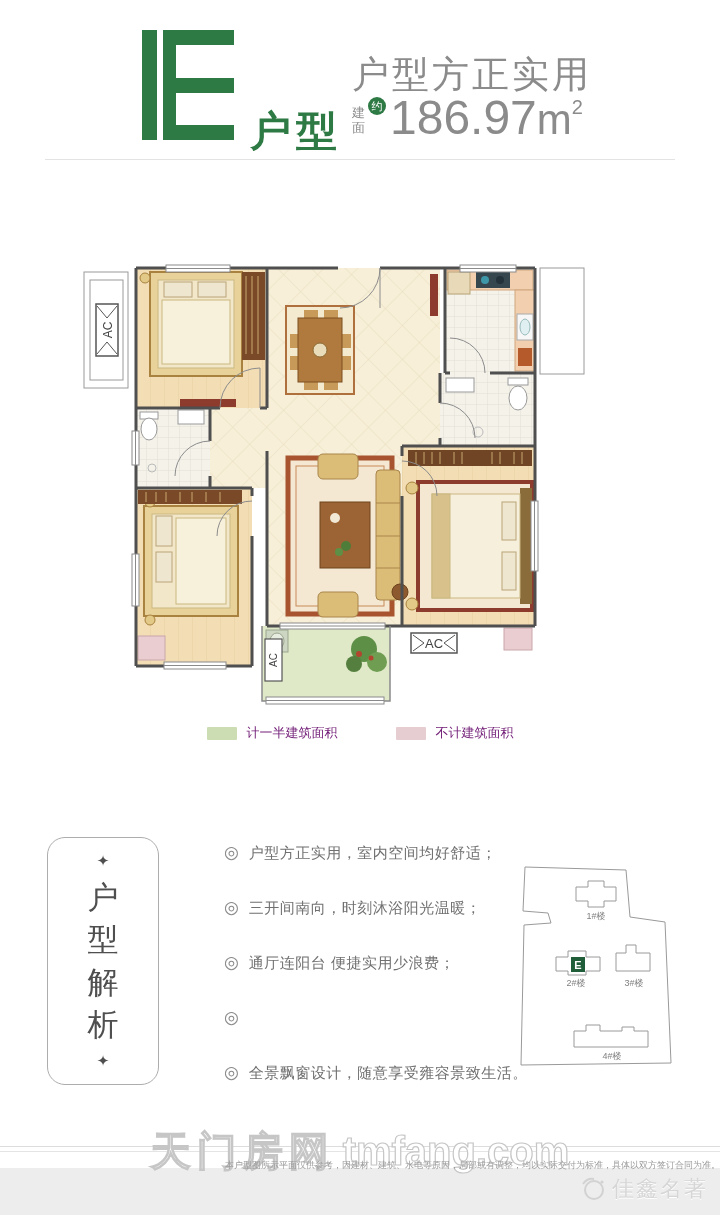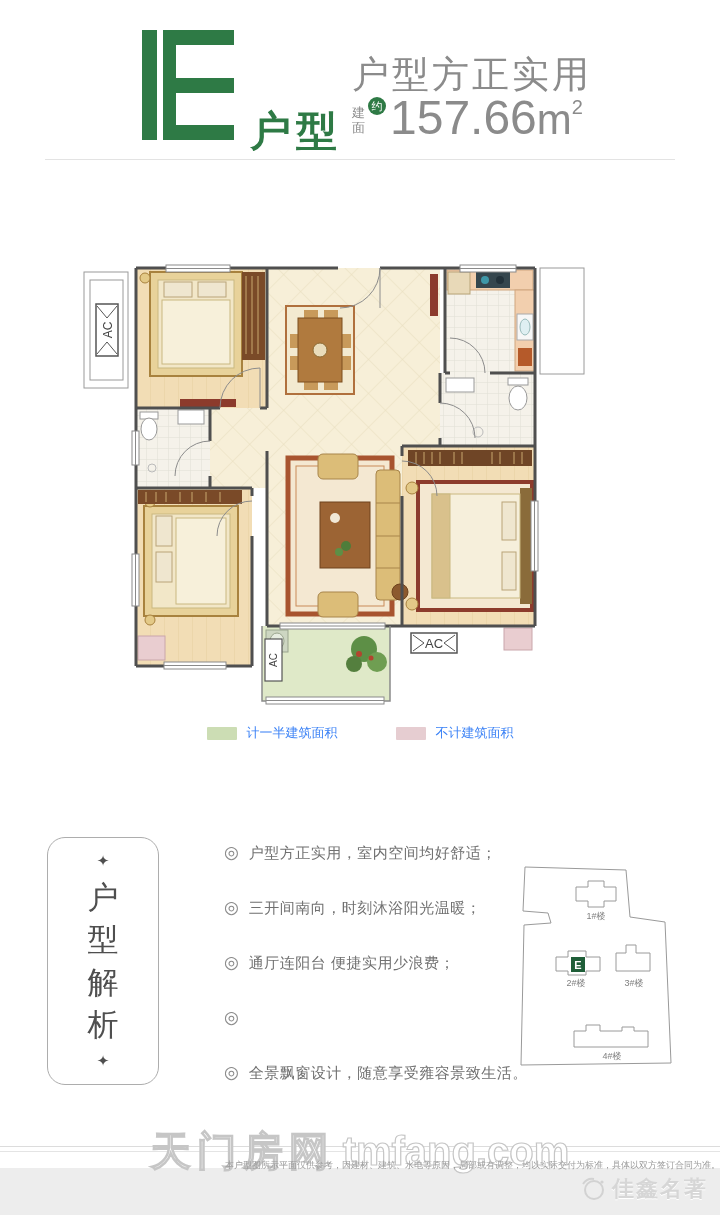--- a/index.html
+++ b/index.html
@@ -20,21 +20,21 @@
   .area-prefix{display:flex;flex-direction:column;font-size:13px;line-height:1.2;color:#8b8b8b;margin-bottom:6px;}
   .approx-badge{width:18px;height:18px;border-radius:50%;background:var(--green);color:#fff;
      font-size:11px;display:flex;align-items:center;justify-content:center;margin:0 4px 27px 3px;}
   .area-value{font-size:48px;color:#8b8b8b;line-height:1;display:flex;align-items:baseline;}
   .area-value .unit{font-size:42px;}
   .area-value sup{font-size:20px;position:relative;top:-20px;}
   .divider{left:45px;top:159px;width:630px;height:1px;background:#e3e3e3;}
 
   
   .legend{left:0;top:724px;width:720px;display:flex;justify-content:center;gap:58px;}
-  .legend-item{display:flex;align-items:center;gap:10px;font-size:13px;color:#3b82f6;}
+  .legend-item{display:flex;align-items:center;gap:10px;font-size:13px;color:#701a75;}
   .swatch{width:30px;height:13px;border-radius:1px;}
 
   
   .panel{left:47px;top:837px;width:112px;height:248px;border:1px solid #adadad;border-radius:18px;
      display:flex;flex-direction:column;align-items:center;justify-content:space-between;
      padding:14px 0;box-sizing:border-box;}
   .panel .diamond{font-size:15px;color:#4f4f4f;}
   .panel .vchar{font-size:31px;color:#4f4f4f;line-height:1;}
   .bullets{left:224px;top:844px;list-style:none;margin:0;padding:0;}
   .bullets li{display:flex;align-items:flex-start;gap:10px;margin-bottom:38px;}
@@ -44,21 +44,21 @@
   
   .hair1{left:0;top:1146px;width:720px;height:1px;background:#dcdcdc;}
   .hair2{left:0;top:1151px;width:720px;height:1px;background:#e4e4e4;}
   .gray-strip{left:0;top:1168px;width:720px;height:47px;background:#ededed;}
   .watermark{left:50%;top:1124px;transform:translateX(-50%);white-space:nowrap;z-index:2;
      display:flex;align-items:baseline;gap:8px;color:#fff;-webkit-text-stroke:1.2px #c6c6c6;}
   .watermark .cn{font-size:40px;font-weight:700;letter-spacing:6px;}
   .watermark .en{font-size:40px;font-weight:700;}
   .disclaimer{left:0;top:1159px;width:720px;text-align:right;font-size:9px;color:#9b9b9b;z-index:3;}
   .brand{right:12px;top:1174px;display:flex;align-items:center;gap:6px;z-index:4;}
-  .brand .btxt{font-size:22px;font-weight:700;letter-spacing:2px;color:#d6d6d6;text-shadow:0 1px 0 #fff;}
+  .brand .btxt{font-size:22px;font-weight:400;letter-spacing:2px;color:#d6d6d6;text-shadow:0 1px 0 #fff;}
 
   :root{--green:#2e7a45;}
 </style>
 </head>
 <body>
 
 <div>
 
   <div class="abs logo-e">
     <div class="bar"></div>
@@ -69,21 +69,21 @@
   </div>
   <div class="abs unit-label">户型</div>
   <div class="abs layout-title">户型方正实用</div>
   <div class="abs area-row">
     <div class="area-prefix">
       <span>建</span>
       <span>面</span>
     </div>
     <div class="approx-badge">约</div>
     <div class="area-value">
-      <span>157.66</span>
+      <span>186.97</span>
         <span class="unit">m</span>
         <sup>2</sup>
     </div>
   </div>
   <div class="abs divider"></div>
 
   <svg class="abs" style="left:80px;top:206px;" width="560" height="500" viewBox="0 0 560 500">
     <defs>
       <pattern id="diag" width="24" height="24" patternUnits="userSpaceOnUse" patternTransform="rotate(45)">
         <path d="M0,0H24M0,0V24" stroke="#e8ddbd" stroke-width="1" fill="none"></path>

